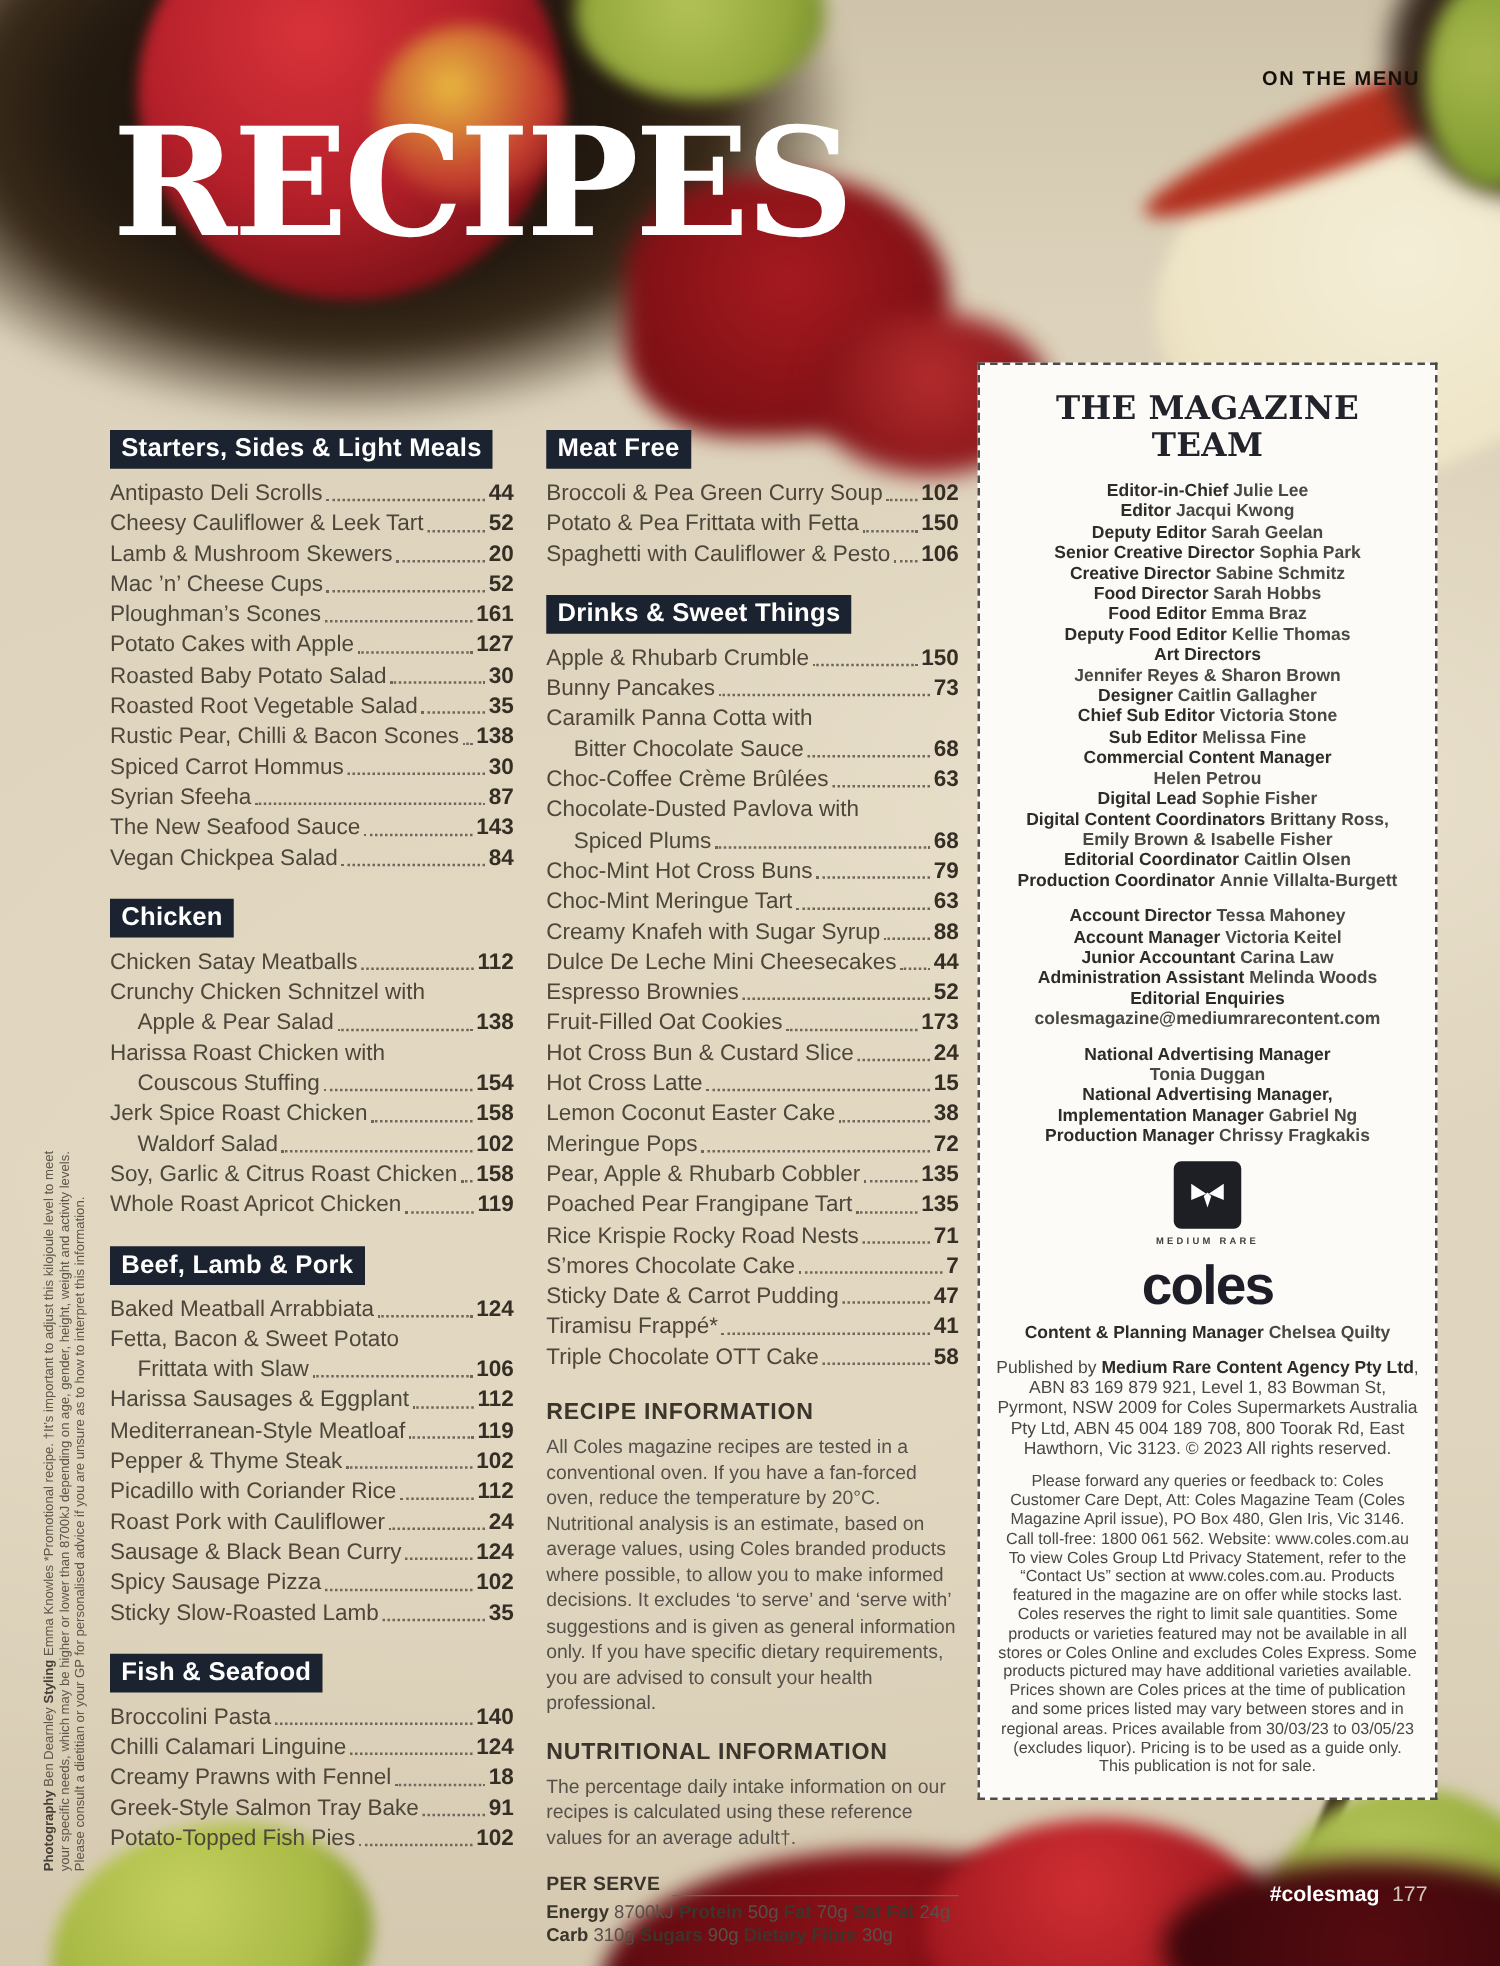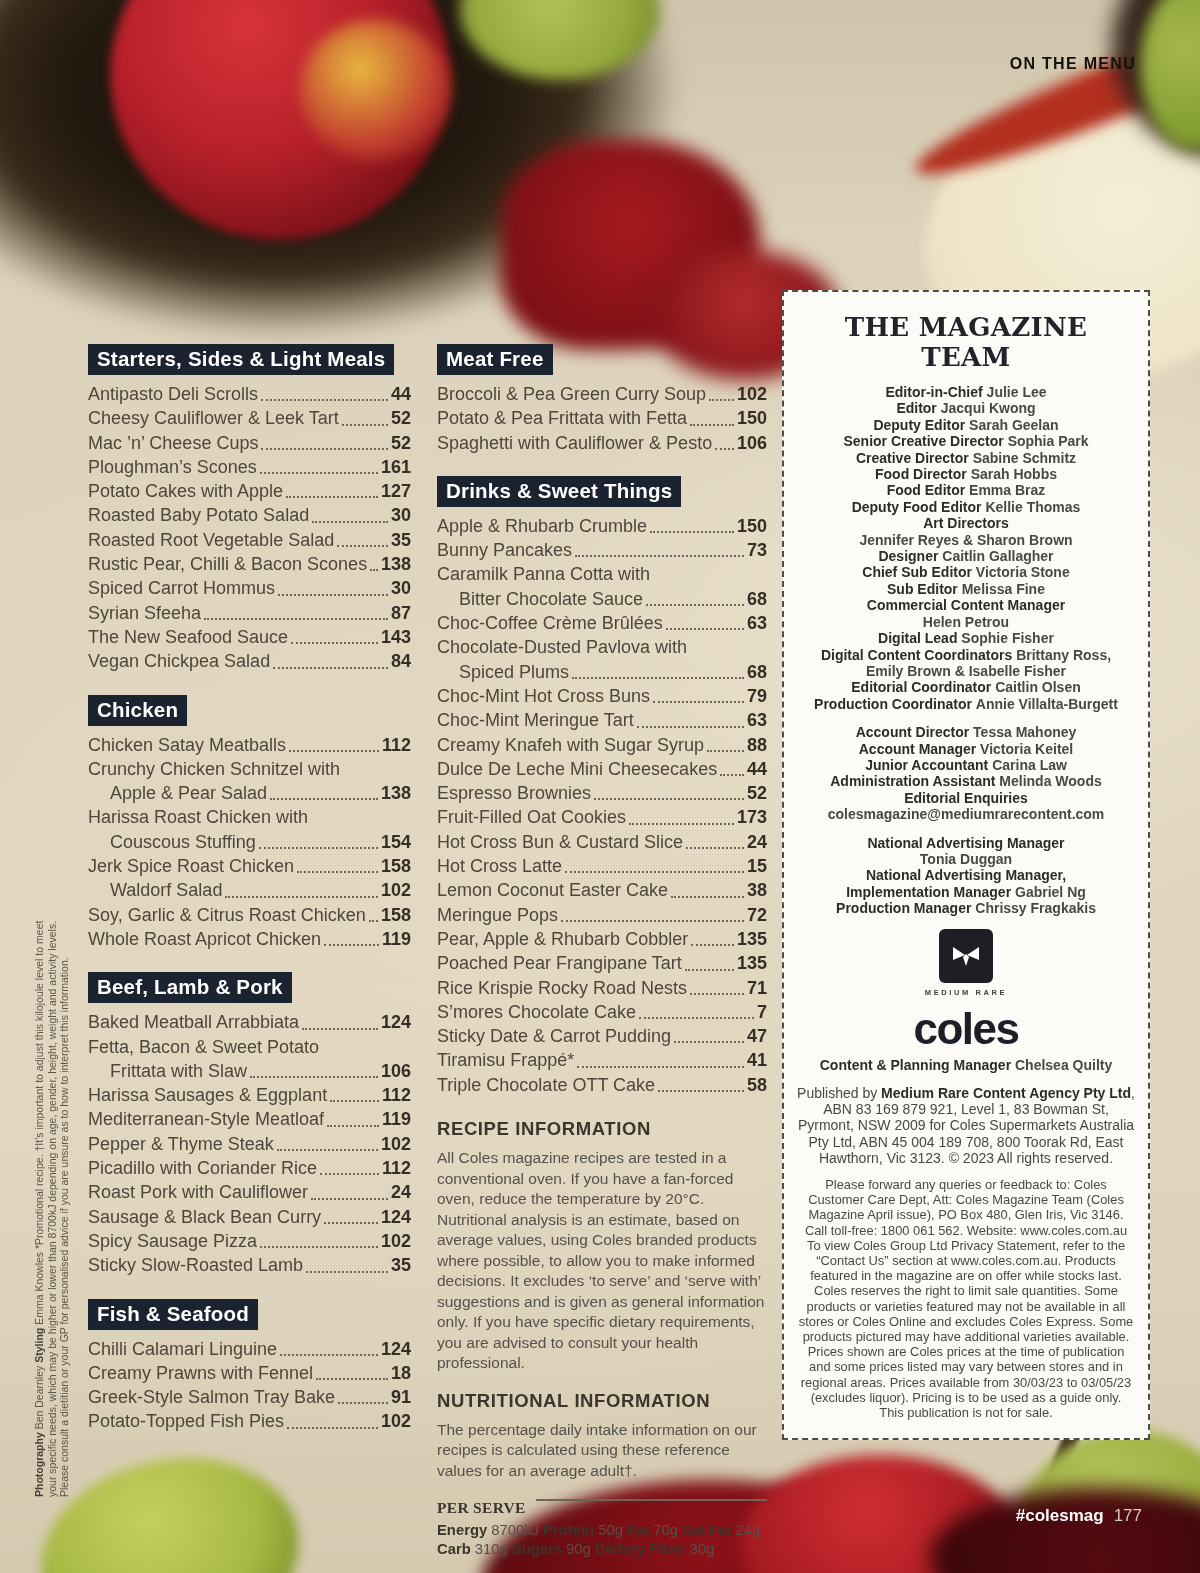--- a/index.html
+++ b/index.html
@@ -40,21 +40,21 @@
   .sec{margin-bottom:21px;}
   .sec-h{display:inline-block;background:#1c2330;color:#fff;font-weight:700;font-size:20.5px;letter-spacing:.2px;padding:3px 9px 4px;margin-bottom:7px;}
   .row{display:flex;align-items:baseline;font-size:18px;line-height:24.3px;color:#4e463a;}
   .row .nm{white-space:nowrap;}
   .row .dots{flex:1 1 8px;min-width:6px;border-bottom:2px dotted #6f675c;margin:0 3px;align-self:flex-end;margin-bottom:5px;}
   .row .pg{font-weight:700;color:#352e25;}
   .row.ind .nm{padding-left:22px;}
 
   .info-h{font-weight:700;font-size:18.5px;letter-spacing:.6px;color:#3b352c;margin:16px 0 8px;}
   .info-t{font-size:15.5px;line-height:20.5px;color:#56504a;}
-  .ps-head{display:flex;align-items:flex-start;gap:10px;margin-top:18px;font-family:Liberation Serif, serif;}
+  .ps-head{display:flex;align-items:flex-end;gap:10px;margin-top:18px;}
   .ps-label{font-weight:700;font-size:15.5px;color:#3b352c;letter-spacing:.3px;white-space:nowrap;}
   .ps-rule{flex:1;height:1.5px;background:#6b655b;}
   .ps-line{font-size:14.8px;line-height:18.5px;color:#56504a;margin-top:4px;}
   .ps-line b{color:#3b352c;}
 
   .card{position:absolute;left:782px;top:290px;width:368px;box-sizing:border-box;background:#fcfbf7;border:2px dashed #4c4c4c;padding:20px 13px 18px;text-align:center;color:#4b4842;z-index:5;}
   .team-h{font-family:"DejaVu Serif",serif;font-weight:700;font-size:26px;color:#22232b;letter-spacing:.3px;margin-bottom:12px;}
   .tgroup{margin-bottom:12px;font-weight:bold;}
   .tline{font-size:14px;line-height:16.4px;}
   .tline b,.tpara b{color:#2e2c27;}
@@ -90,36 +90,42 @@
   <div class="blob b-pearbl"></div>
   <div class="blob b-appledark"></div>
   <div class="blob b-applebright"></div>
   <div class="blob b-stem"></div>
   <div class="blob b-pearbr"></div>
   <div class="blob b-cornerred"></div>
 
   <div class="otm">ON THE MENU</div>
 
   <div class="hero">
+    <div class="hero-l2">RECIPES</div>
   </div>
 
   <div class="col col1">
     <section class="sec">
       <div class="sec-h">Starters, Sides &amp; Light Meals</div><div class="sec-body">
           <div class="row">
             <span class="nm">Antipasto Deli Scrolls</span>
             <span class="dots"></span>
             <span class="pg">44</span>
           </div>
           <div class="row">
             <span class="nm">Cheesy Cauliflower &amp; Leek Tart</span>
             <span class="dots"></span>
             <span class="pg">52</span>
           </div>
           <div class="row">
+            <span class="nm">Lamb &amp; Mushroom Skewers</span>
+            <span class="dots"></span>
+            <span class="pg">20</span>
+          </div>
+          <div class="row">
             <span class="nm">Mac ’n’ Cheese Cups</span>
             <span class="dots"></span>
             <span class="pg">52</span>
           </div>
           <div class="row">
             <span class="nm">Ploughman’s Scones</span>
             <span class="dots"></span>
             <span class="pg">161</span>
           </div>
           <div class="row">
@@ -261,20 +267,25 @@
           </div>
           <div class="row">
             <span class="nm">Sticky Slow-Roasted Lamb</span>
             <span class="dots"></span>
             <span class="pg">35</span>
           </div>
         </div>
     </section>
     <section class="sec">
       <div class="sec-h">Fish &amp; Seafood</div><div class="sec-body">
+          <div class="row">
+            <span class="nm">Broccolini Pasta</span>
+            <span class="dots"></span>
+            <span class="pg">140</span>
+          </div>
           <div class="row">
             <span class="nm">Chilli Calamari Linguine</span>
             <span class="dots"></span>
             <span class="pg">124</span>
           </div>
           <div class="row">
             <span class="nm">Creamy Prawns with Fennel</span>
             <span class="dots"></span>
             <span class="pg">18</span>
           </div>

